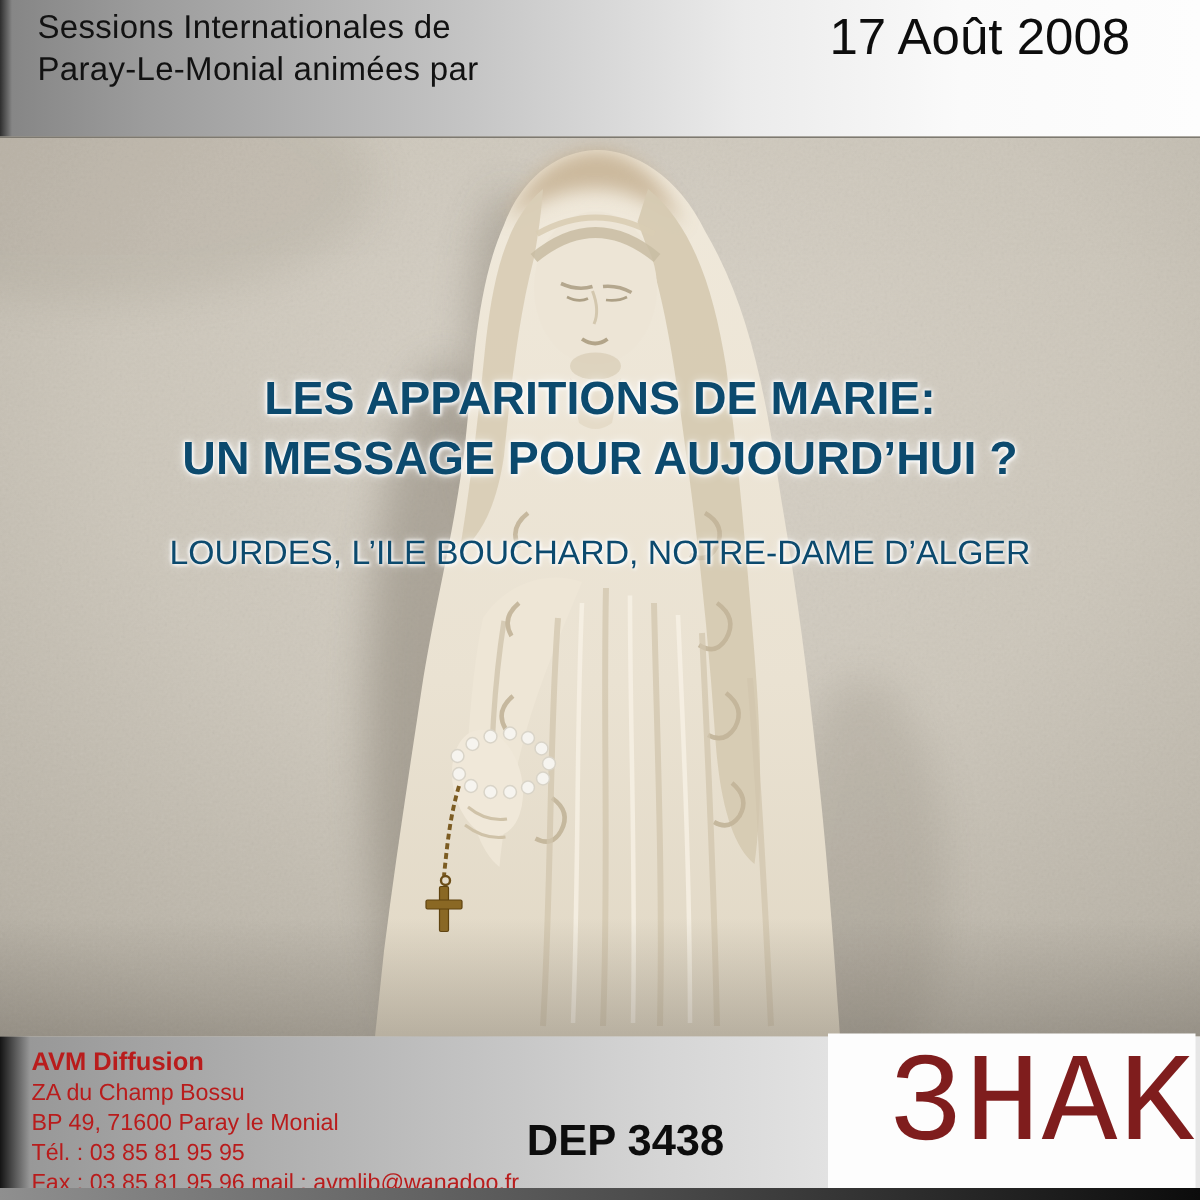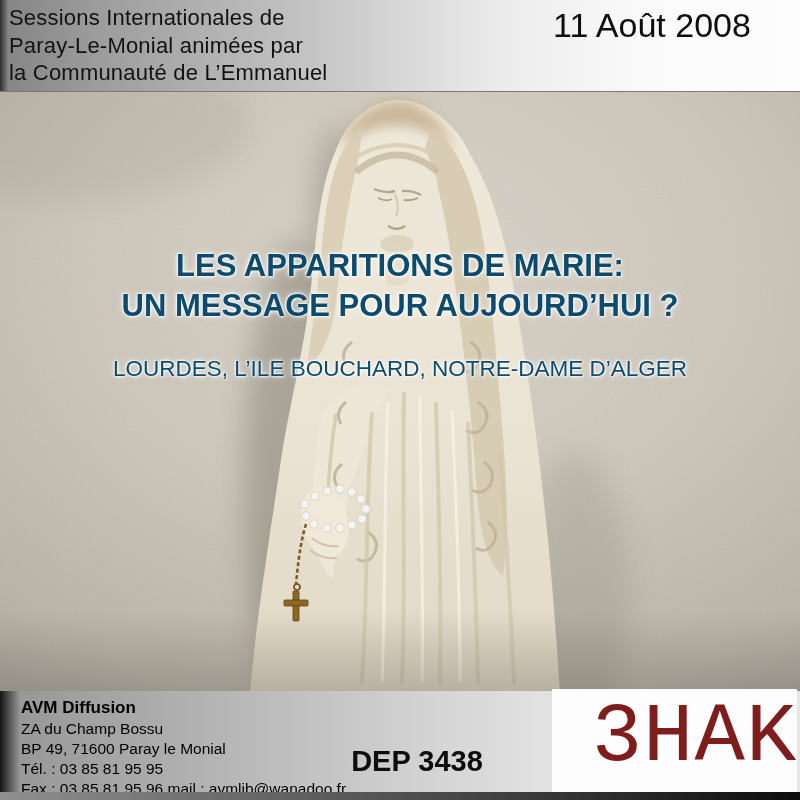--- a/index.html
+++ b/index.html
@@ -13,21 +13,21 @@
 
   
   .band-top {
     position:absolute; left:0; top:0; width:800px; height:92px;
     background:linear-gradient(90deg,
       #2e2e2e 0%, #868686 1%, #9c9c9c 12%, #c3c3c3 38%,
       #ebebeb 62%, #fafafa 80%, #fdfdfd 100%);
     border-bottom:1px solid #7d7970;
   }
   .session-block {
-    position:absolute; left:9px; top:4px;
+    position:absolute; left:25px; top:4px;
     font-size:22px; line-height:27.5px; color:#121212;
     letter-spacing:0.2px; white-space:nowrap;
   }
   .date-label {
     position:absolute; left:553px; top:6px;
     font-size:34px; color:#0d0d0d; white-space:nowrap;
   }
 
   
   .photo {
@@ -49,21 +49,21 @@
   .subtitle-1 { top:356px; }
   .subtitle-2 { top:398px; }
 
   
   .band-bottom {
     position:absolute; left:0; top:691px; width:800px; height:109px;
     background:linear-gradient(90deg,
       #141414 0%, #4a4a4a 1%, #989898 2.5%, #b2b2b2 25%,
       #d5d5d5 55%, #e2e2e2 69%, #e6e6e6 100%);
   }
-  .distributor { position:absolute; left:21px; top:697px; color:#000000; white-space:nowrap; }
+  .distributor { position:absolute; left:21px; top:697px; color:#b91c1c; white-space:nowrap; }
   .distributor-name { font-weight:700; font-size:17px; line-height:22px; }
   .distributor-line { font-weight:400; font-size:15.5px; line-height:20px; }
 
   .festival-label {
     position:absolute; left:0; top:692px; width:712px; text-align:center;
     font-weight:700; font-size:26px; color:#0d0d0d; white-space:nowrap;
   }
   .dep-label {
     position:absolute; left:34px; top:745px; width:766px; text-align:center;
     font-weight:700; font-size:29px; color:#0d0d0d; white-space:nowrap;
@@ -88,23 +88,22 @@
 </style>
 </head>
 <body>
 
 <div class="poster">
 
   <div class="band-top">
     <div class="session-block">
       <div>Sessions Internationales de</div>
       <div>Paray-Le-Monial animées par</div>
-      <div>la Communauté de L’Emmanuel</div>
     </div>
-    <div class="date-label">11 Août 2008</div>
+    <div class="date-label">17 Août 2008</div>
   </div>
 
   <div class="photo">
     <svg viewBox="0 0 800 599" preserveAspectRatio="none">
       <defs>
         <radialGradient id="wall" cx="0.52" cy="0.3" r="0.95">
           <stop offset="0" stop-color="#d8d2c7"></stop>
           <stop offset="0.45" stop-color="#ccc6ba"></stop>
           <stop offset="0.78" stop-color="#b9b3a7"></stop>
           <stop offset="1" stop-color="#a29c91"></stop>

